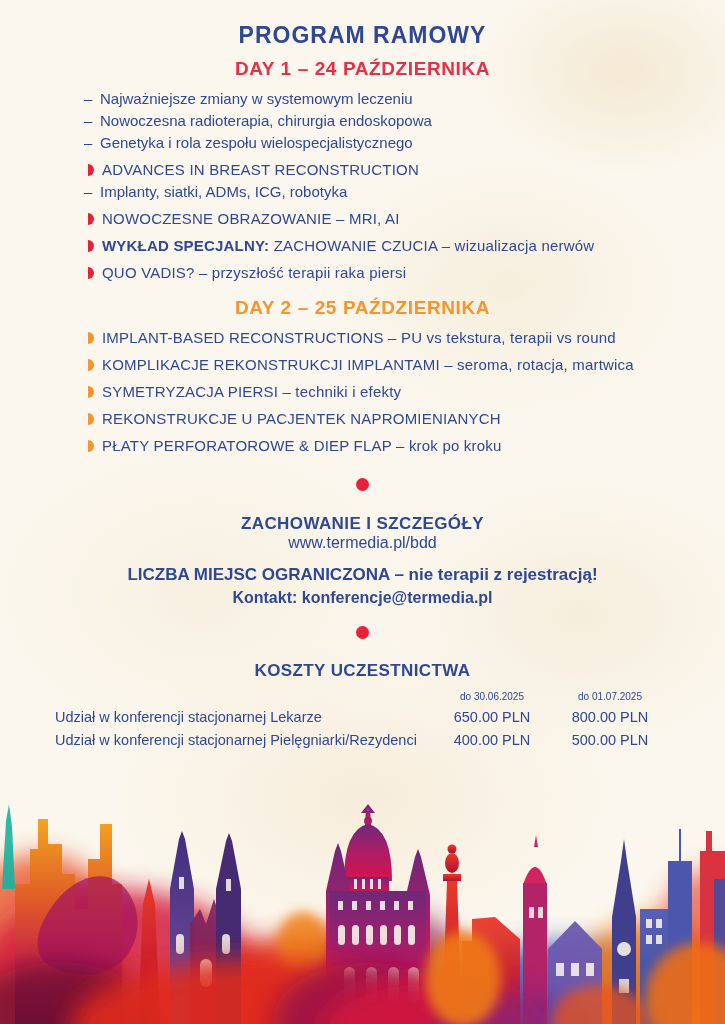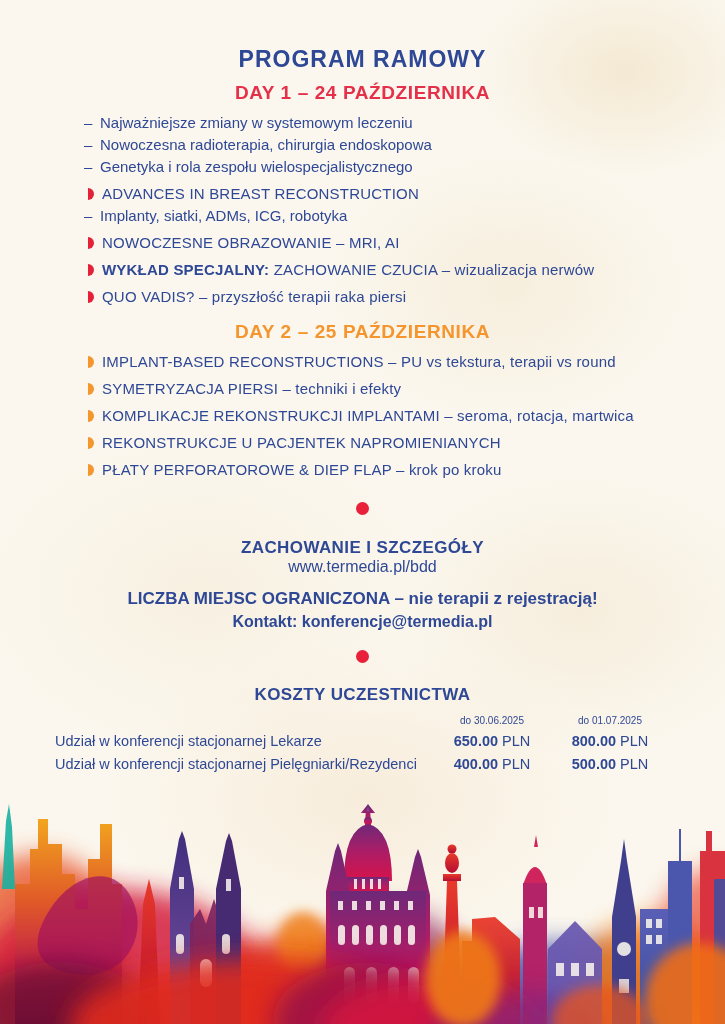--- a/index.html
+++ b/index.html
@@ -10,21 +10,21 @@
     overflow:hidden;
     font-family:"Liberation Sans","DejaVu Sans",sans-serif;
     background-color:#fbf7ee;
     background-image:
       radial-gradient(ellipse 210px 150px at 86% 7%,  rgba(238,221,188,.55), transparent 70%),
       radial-gradient(ellipse 260px 190px at 70% 28%, rgba(241,227,199,.45), transparent 70%),
       radial-gradient(ellipse 320px 230px at 28% 58%, rgba(243,230,206,.40), transparent 70%),
       radial-gradient(ellipse 280px 200px at 80% 60%, rgba(239,223,193,.40), transparent 70%),
       radial-gradient(ellipse 360px 220px at 50% 78%, rgba(244,226,200,.50), transparent 72%);
   }
-  .content{position:relative;z-index:2;padding-top:46px;}
+  .content{position:relative;z-index:2;padding-top:22px;}
   .title{
     text-align:center;font-size:23px;font-weight:bold;letter-spacing:1px;
     color:#2e4896;
   }
   .day-heading{
     text-align:center;font-size:19px;font-weight:bold;letter-spacing:.6px;
     margin-top:9px;
   }
   .day1-color{color:#e5304a;}
   .day2-color{color:#f5952d;margin-top:15px;}
@@ -47,21 +47,21 @@
   .reg-heading{font-size:17px;font-weight:bold;letter-spacing:.4px;margin-top:23px;}
   .reg-url{font-size:16px;display:inline-block;color:#2e4896;text-decoration:none;}
   .reg-notice{font-size:17px;font-weight:bold;margin-top:13px;}
   .reg-contact{font-size:16px;font-weight:bold;margin-top:4px;display:inline-block;color:#2e4896;text-decoration:none;}
   .costs-heading{font-size:17px;font-weight:bold;letter-spacing:.4px;margin-top:22px;text-align:center;color:#2e4896;}
   .cost-table{margin:10px 56px 0 55px;color:#2e4896;}
   .cost-row{display:flex;align-items:baseline;margin-top:7px;}
   .cost-label{flex:1;font-size:14.5px;}
   .cost-col{flex:none;width:118px;text-align:center;font-size:14.5px;white-space:nowrap;}
   .cost-header .cost-col{font-size:10px;}
-  .price-num{font-weight:bold;}
+  .price-num{font-weight:normal;}
   .skyline{position:absolute;left:0;bottom:0;width:725px;height:235px;z-index:1;display:block;}
 </style>
 </head>
 <body>
 
 <div class="page">
   <div class="content">
     <div class="title">PROGRAM RAMOWY</div>
     <div class="day-heading day1-color">DAY 1 – 24 PAŹDZIERNIKA</div>
 
@@ -102,25 +102,25 @@
 
     <div class="day-heading day2-color">DAY 2 – 25 PAŹDZIERNIKA</div>
 
     <div class="program-list">
       <div class="row topic">
         <span class="bullet orange"></span>
         <span>IMPLANT-BASED RECONSTRUCTIONS – PU vs tekstura, terapii vs round</span>
       </div>
       <div class="row topic">
         <span class="bullet orange"></span>
+        <span>KOMPLIKACJE REKONSTRUKCJI IMPLANTAMI – seroma, rotacja, martwica</span>
+      </div>
+      <div class="row topic">
+        <span class="bullet orange"></span>
         <span>SYMETRYZACJA PIERSI – techniki i efekty</span>
-      </div>
-      <div class="row topic">
-        <span class="bullet orange"></span>
-        <span>KOMPLIKACJE REKONSTRUKCJI IMPLANTAMI – seroma, rotacja, martwica</span>
       </div>
       <div class="row topic">
         <span class="bullet orange"></span>
         <span>REKONSTRUKCJE U PACJENTEK NAPROMIENIANYCH</span>
       </div>
       <div class="row topic">
         <span class="bullet orange"></span>
         <span>PŁATY PERFORATOROWE &amp; DIEP FLAP – krok po kroku</span>
       </div>
     </div>

